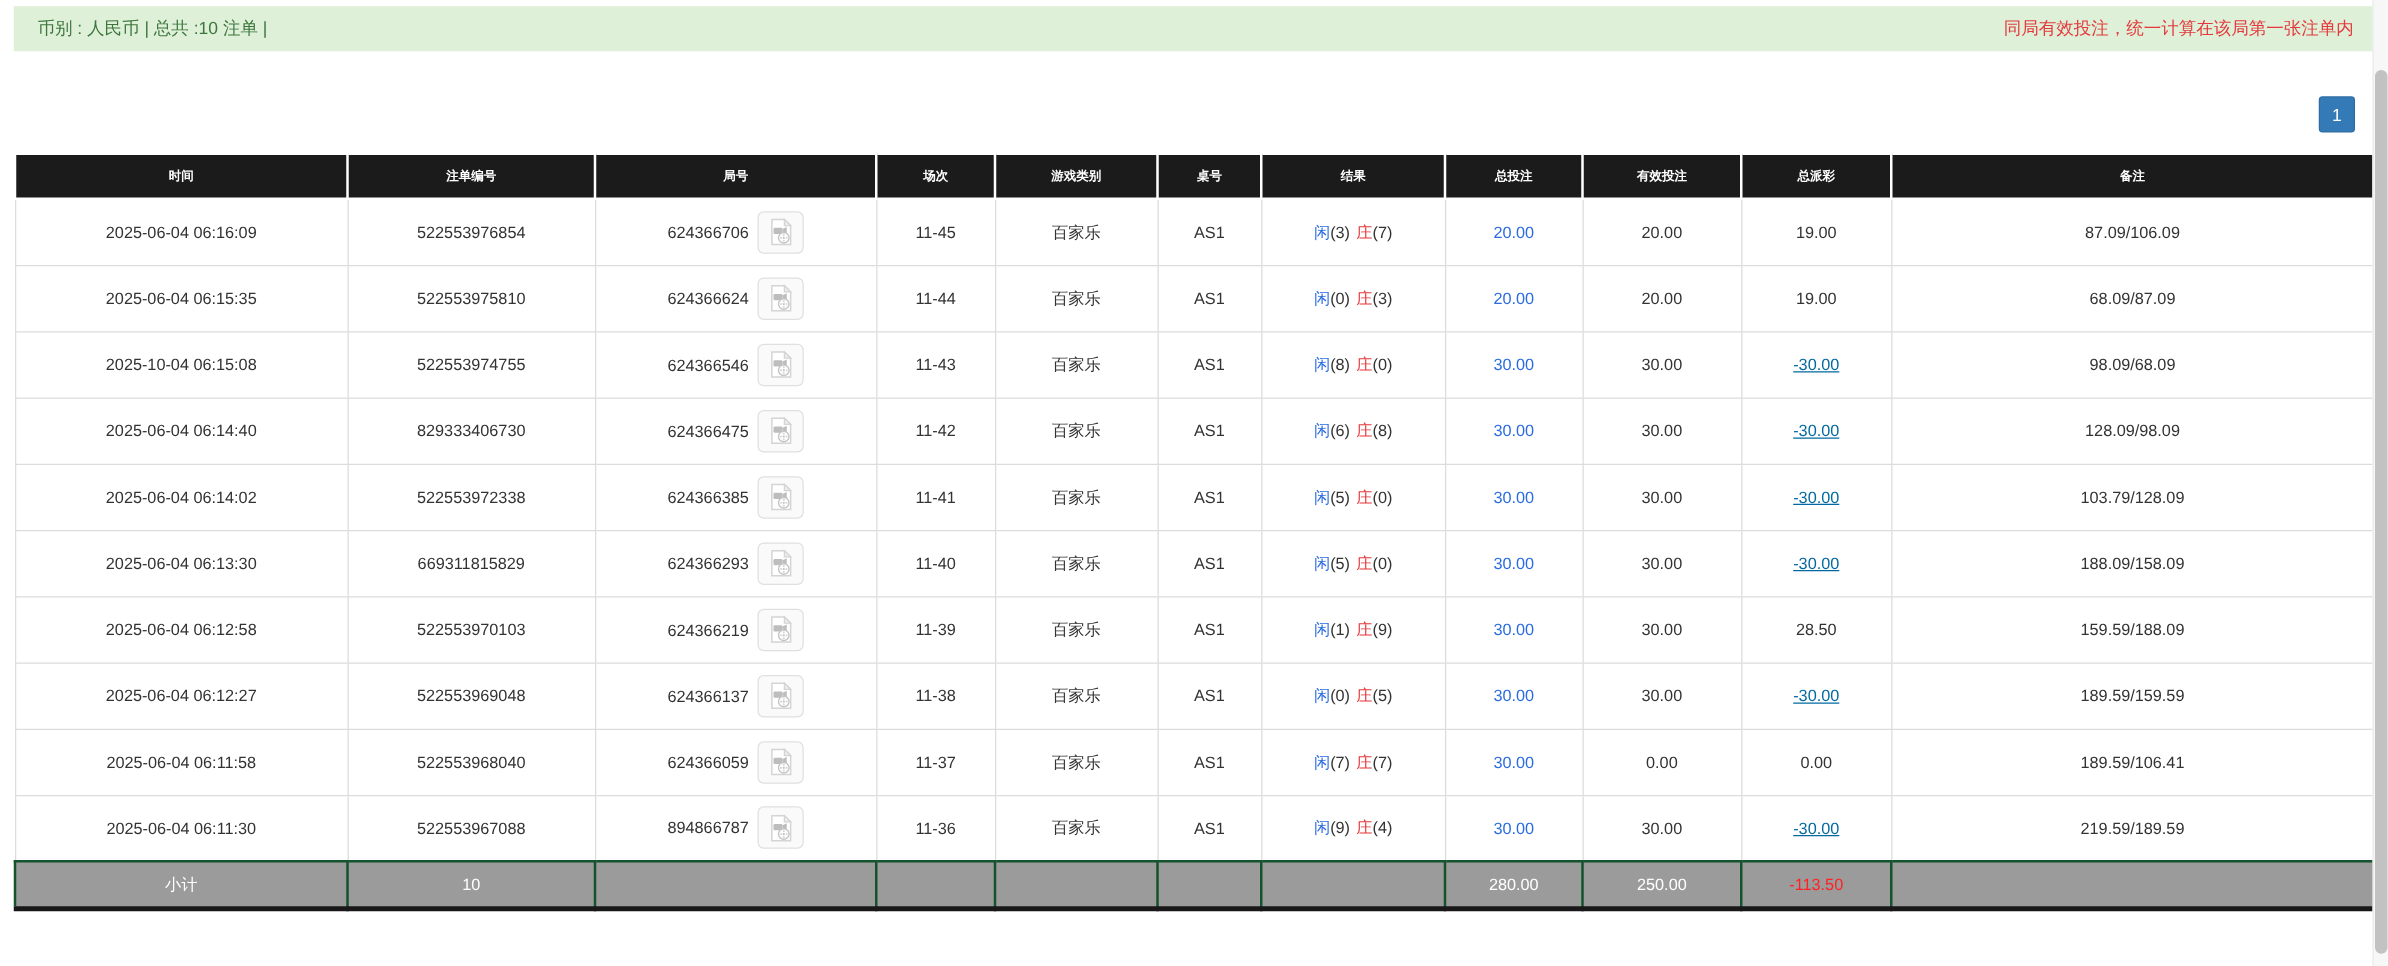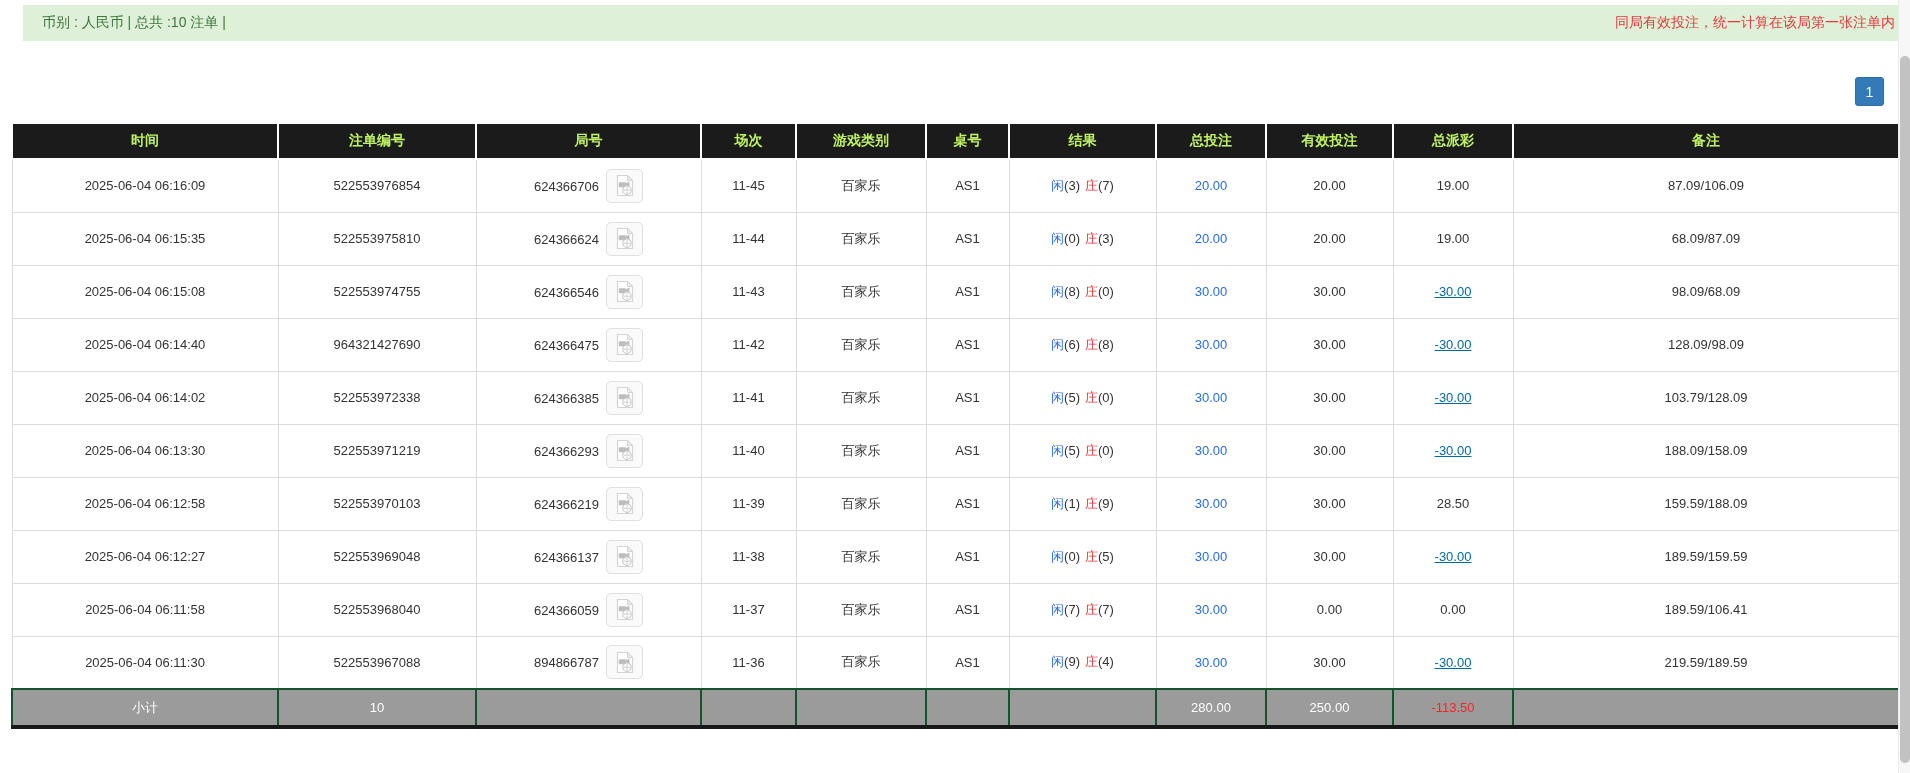--- a/index.html
+++ b/index.html
@@ -8,21 +8,21 @@
     width: 1910px; height: 773px;
     background: #fff;
     font-family: "Liberation Sans", "DejaVu Sans", sans-serif;
     overflow: hidden;
     position: relative;
     color: #333;
   }
 
   
   .topbar {
-    position: absolute; left: 23px; top: 5px; width: 1888px; height: 36px;
+    position: absolute; left: 11px; top: 5px; width: 1888px; height: 36px;
     background: #dff0d8;
     display: flex; align-items: center; justify-content: space-between;
     padding: 0 16px 0 19px;
     font-size: 14px;
   }
   .topbar-left  { color: #3c763d; }
   .topbar-right { color: #e4393c; }
 
   
   .pager { position: absolute; top: 77px; right: 26px; }
@@ -34,22 +34,22 @@
     cursor: pointer;
   }
 
   
   table.records {
     position: absolute; top: 122px; left: 11px; width: 1887px;
     border-collapse: collapse; table-layout: fixed;
     border-bottom: 4px solid #181818;
   }
   thead th {
-    background: #1b1b1b; color: #bef264;
-    font-weight: bold; font-size: 14px;
+    background: #1b1b1b; color: #ffffff;
+    font-weight: bold; font-size: 10px;
     height: 36px; border: 2px solid #fff;
     text-align: center; padding: 0;
   }
   tbody td {
     background: #fff; color: #333;
     font-size: 13px; height: 53px;
     text-align: center; vertical-align: middle;
     border: 1px solid #dcdcdc; padding: 0 4px;
   }
   tfoot td {
@@ -174,21 +174,21 @@
     <td>百家乐</td>
     <td>AS1</td>
     <td class="result-cell"><span class="player">闲</span><span>(0)</span><span class="banker">庄</span><span>(3)</span></td>
     <td class="linkval">20.00</td>
     <td>20.00</td>
     <td>19.00</td>
     <td>68.09/87.09</td>
   </tr>
 
   <tr>
-    <td>2025-06-04 06:15:08</td>
+    <td>2025-10-04 06:15:08</td>
     <td>522553974755</td>
     <td class="round-cell"><span class="round-id">624366546</span><button class="video-btn">
             <svg width="21" height="23" viewBox="0 0 21 23">
               <path d="M3.5 1.5 h10 l5 5 v15 h-15 z" fill="#ffffff" stroke="#d4d4d4" stroke-width="1.2"></path>
               <path d="M13.5 1.5 l5 5 h-5 z" fill="#ececec" stroke="#d4d4d4"></path>
               <rect x="4.8" y="8.2" width="7.2" height="5" rx="1" fill="#bdbdbd"></rect>
               <path d="M12 9.2 l3.4 -1.7 v5.4 l-3.4 -1.7 z" fill="#bdbdbd"></path>
               <circle cx="13" cy="16.2" r="4.2" fill="#ffffff" stroke="#c4c4c4" stroke-width="1.1"></circle>
               <circle cx="13" cy="16.2" r="0.9" fill="#c4c4c4"></circle>
               <circle cx="13" cy="13.9" r="0.9" fill="#dadada"></circle>
@@ -202,21 +202,21 @@
     <td>AS1</td>
     <td class="result-cell"><span class="player">闲</span><span>(8)</span><span class="banker">庄</span><span>(0)</span></td>
     <td class="linkval">30.00</td>
     <td>30.00</td>
     <td class="neg">-30.00</td>
     <td>98.09/68.09</td>
   </tr>
 
   <tr>
     <td>2025-06-04 06:14:40</td>
-    <td>964321427690</td>
+    <td>829333406730</td>
     <td class="round-cell"><span class="round-id">624366475</span><button class="video-btn">
             <svg width="21" height="23" viewBox="0 0 21 23">
               <path d="M3.5 1.5 h10 l5 5 v15 h-15 z" fill="#ffffff" stroke="#d4d4d4" stroke-width="1.2"></path>
               <path d="M13.5 1.5 l5 5 h-5 z" fill="#ececec" stroke="#d4d4d4"></path>
               <rect x="4.8" y="8.2" width="7.2" height="5" rx="1" fill="#bdbdbd"></rect>
               <path d="M12 9.2 l3.4 -1.7 v5.4 l-3.4 -1.7 z" fill="#bdbdbd"></path>
               <circle cx="13" cy="16.2" r="4.2" fill="#ffffff" stroke="#c4c4c4" stroke-width="1.1"></circle>
               <circle cx="13" cy="16.2" r="0.9" fill="#c4c4c4"></circle>
               <circle cx="13" cy="13.9" r="0.9" fill="#dadada"></circle>
               <circle cx="13" cy="18.5" r="0.9" fill="#dadada"></circle>
@@ -256,21 +256,21 @@
     <td>AS1</td>
     <td class="result-cell"><span class="player">闲</span><span>(5)</span><span class="banker">庄</span><span>(0)</span></td>
     <td class="linkval">30.00</td>
     <td>30.00</td>
     <td class="neg">-30.00</td>
     <td>103.79/128.09</td>
   </tr>
 
   <tr>
     <td>2025-06-04 06:13:30</td>
-    <td>522553971219</td>
+    <td>669311815829</td>
     <td class="round-cell"><span class="round-id">624366293</span><button class="video-btn">
             <svg width="21" height="23" viewBox="0 0 21 23">
               <path d="M3.5 1.5 h10 l5 5 v15 h-15 z" fill="#ffffff" stroke="#d4d4d4" stroke-width="1.2"></path>
               <path d="M13.5 1.5 l5 5 h-5 z" fill="#ececec" stroke="#d4d4d4"></path>
               <rect x="4.8" y="8.2" width="7.2" height="5" rx="1" fill="#bdbdbd"></rect>
               <path d="M12 9.2 l3.4 -1.7 v5.4 l-3.4 -1.7 z" fill="#bdbdbd"></path>
               <circle cx="13" cy="16.2" r="4.2" fill="#ffffff" stroke="#c4c4c4" stroke-width="1.1"></circle>
               <circle cx="13" cy="16.2" r="0.9" fill="#c4c4c4"></circle>
               <circle cx="13" cy="13.9" r="0.9" fill="#dadada"></circle>
               <circle cx="13" cy="18.5" r="0.9" fill="#dadada"></circle>

